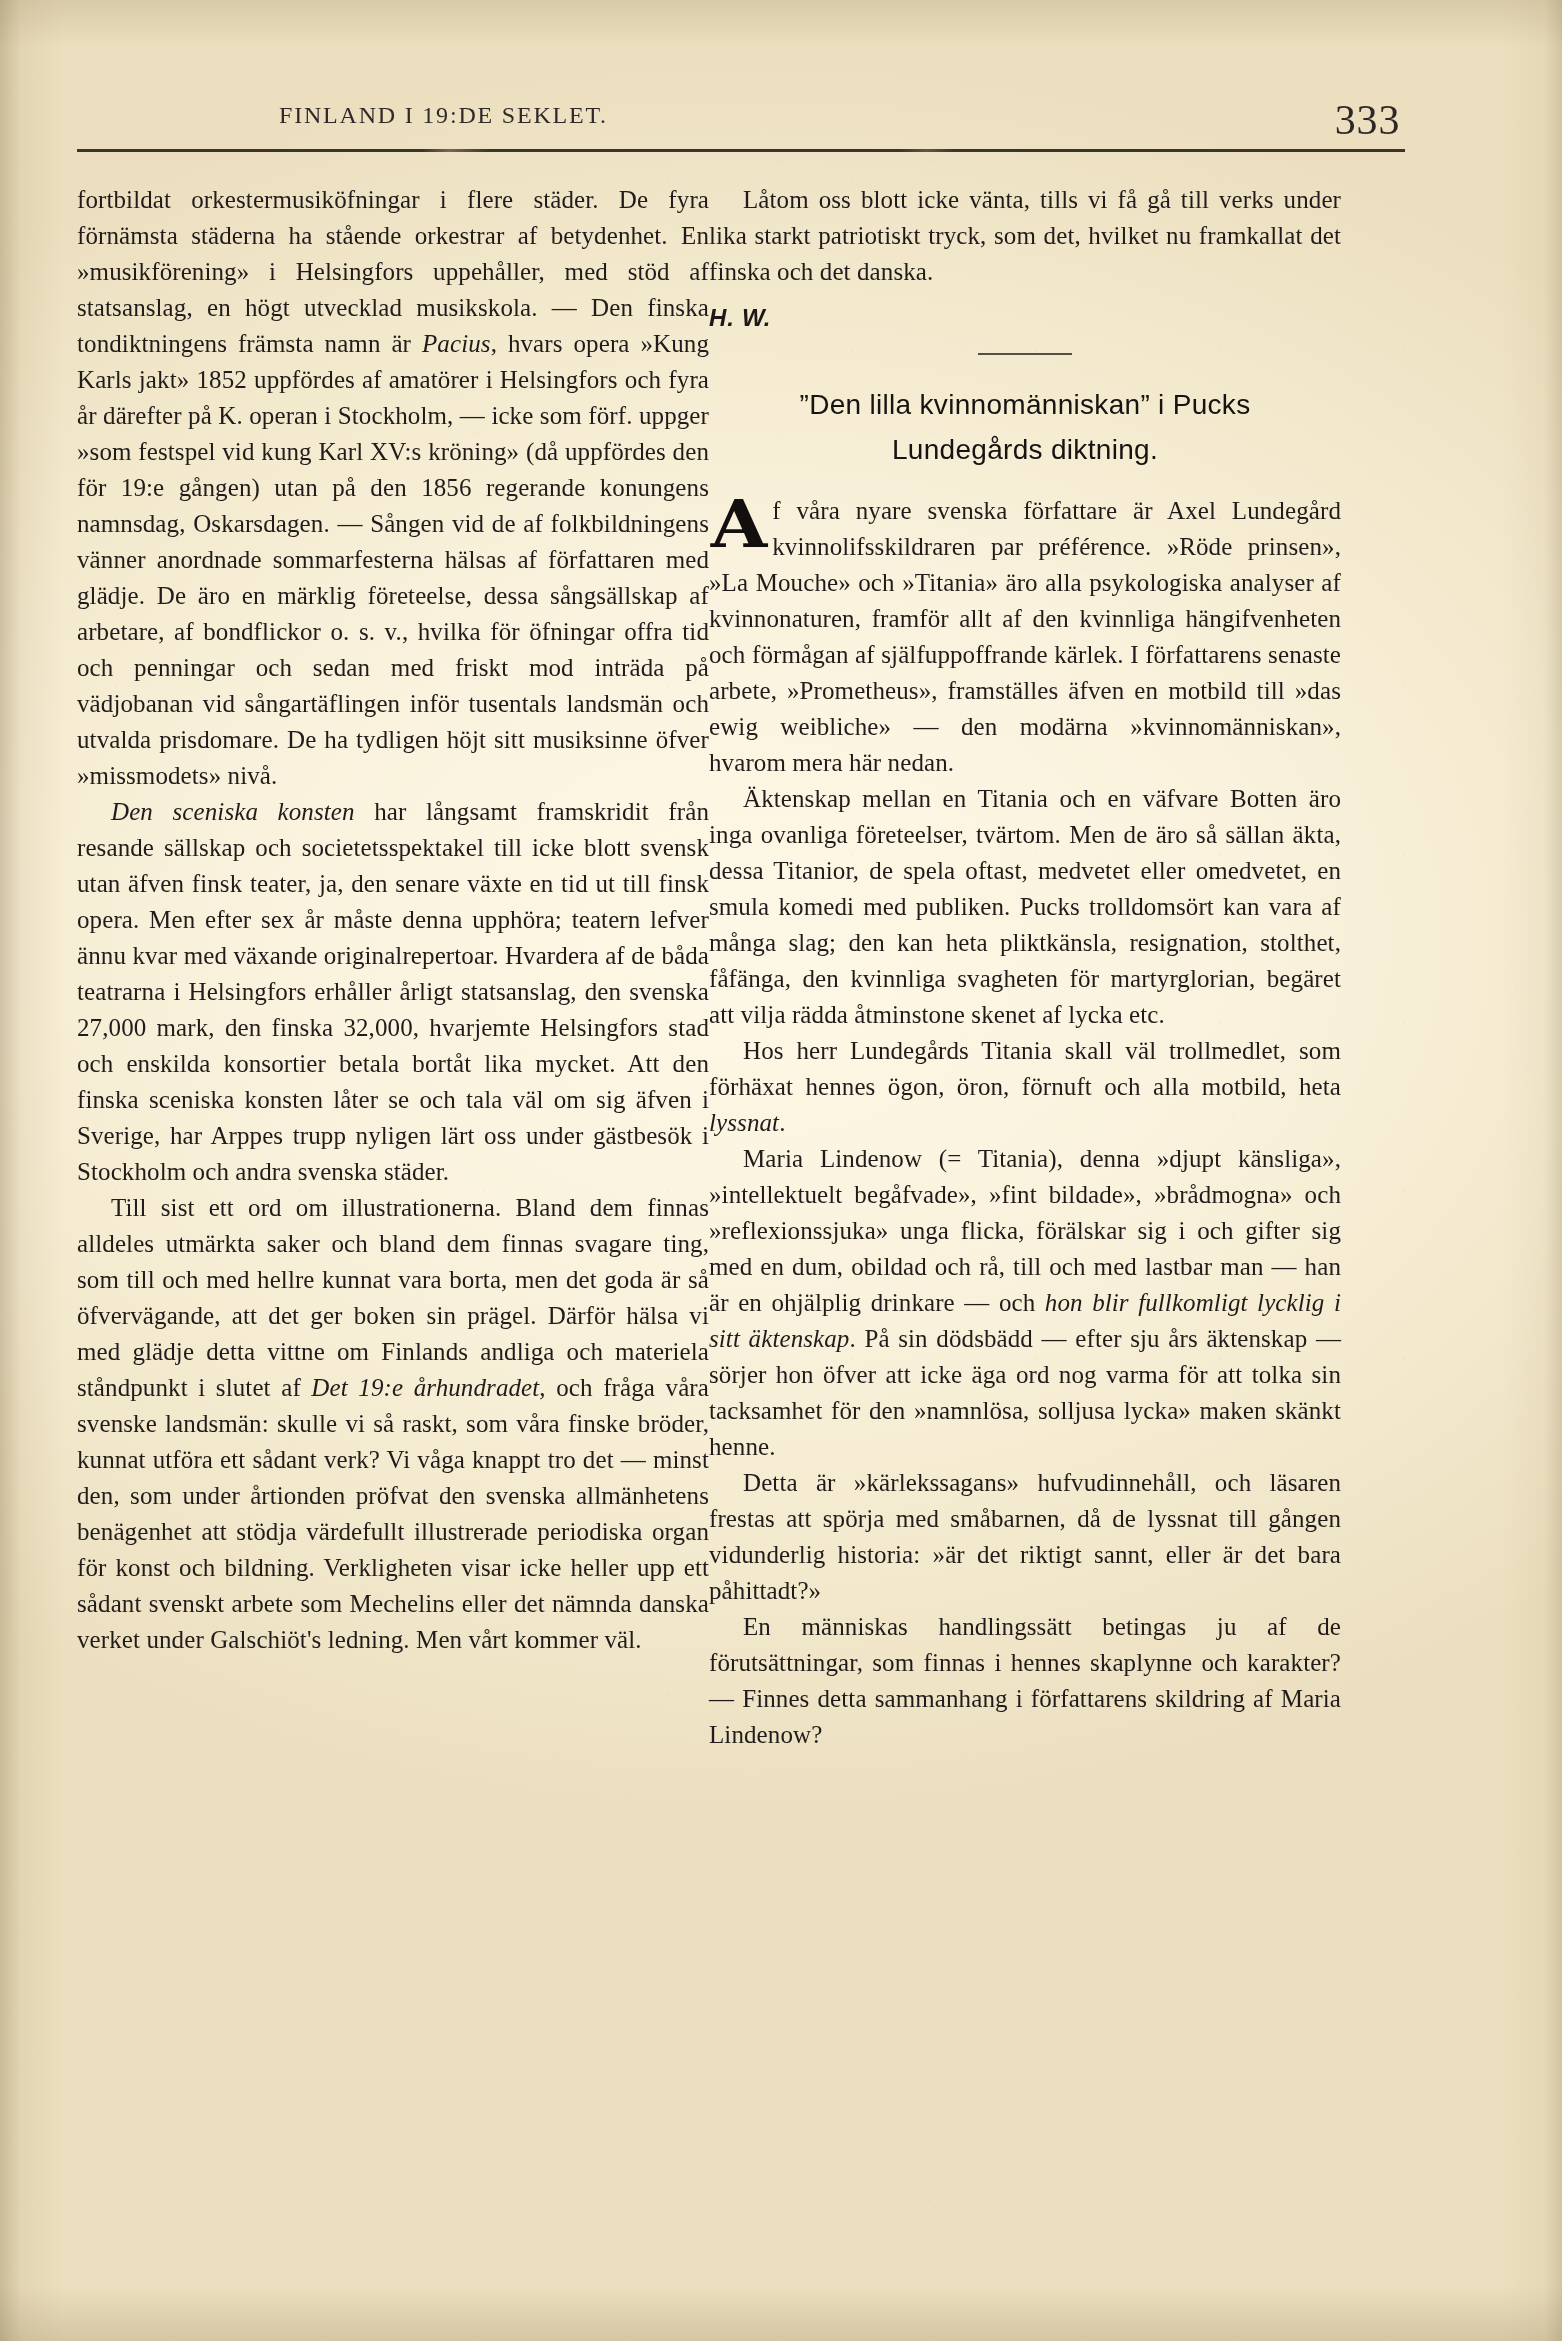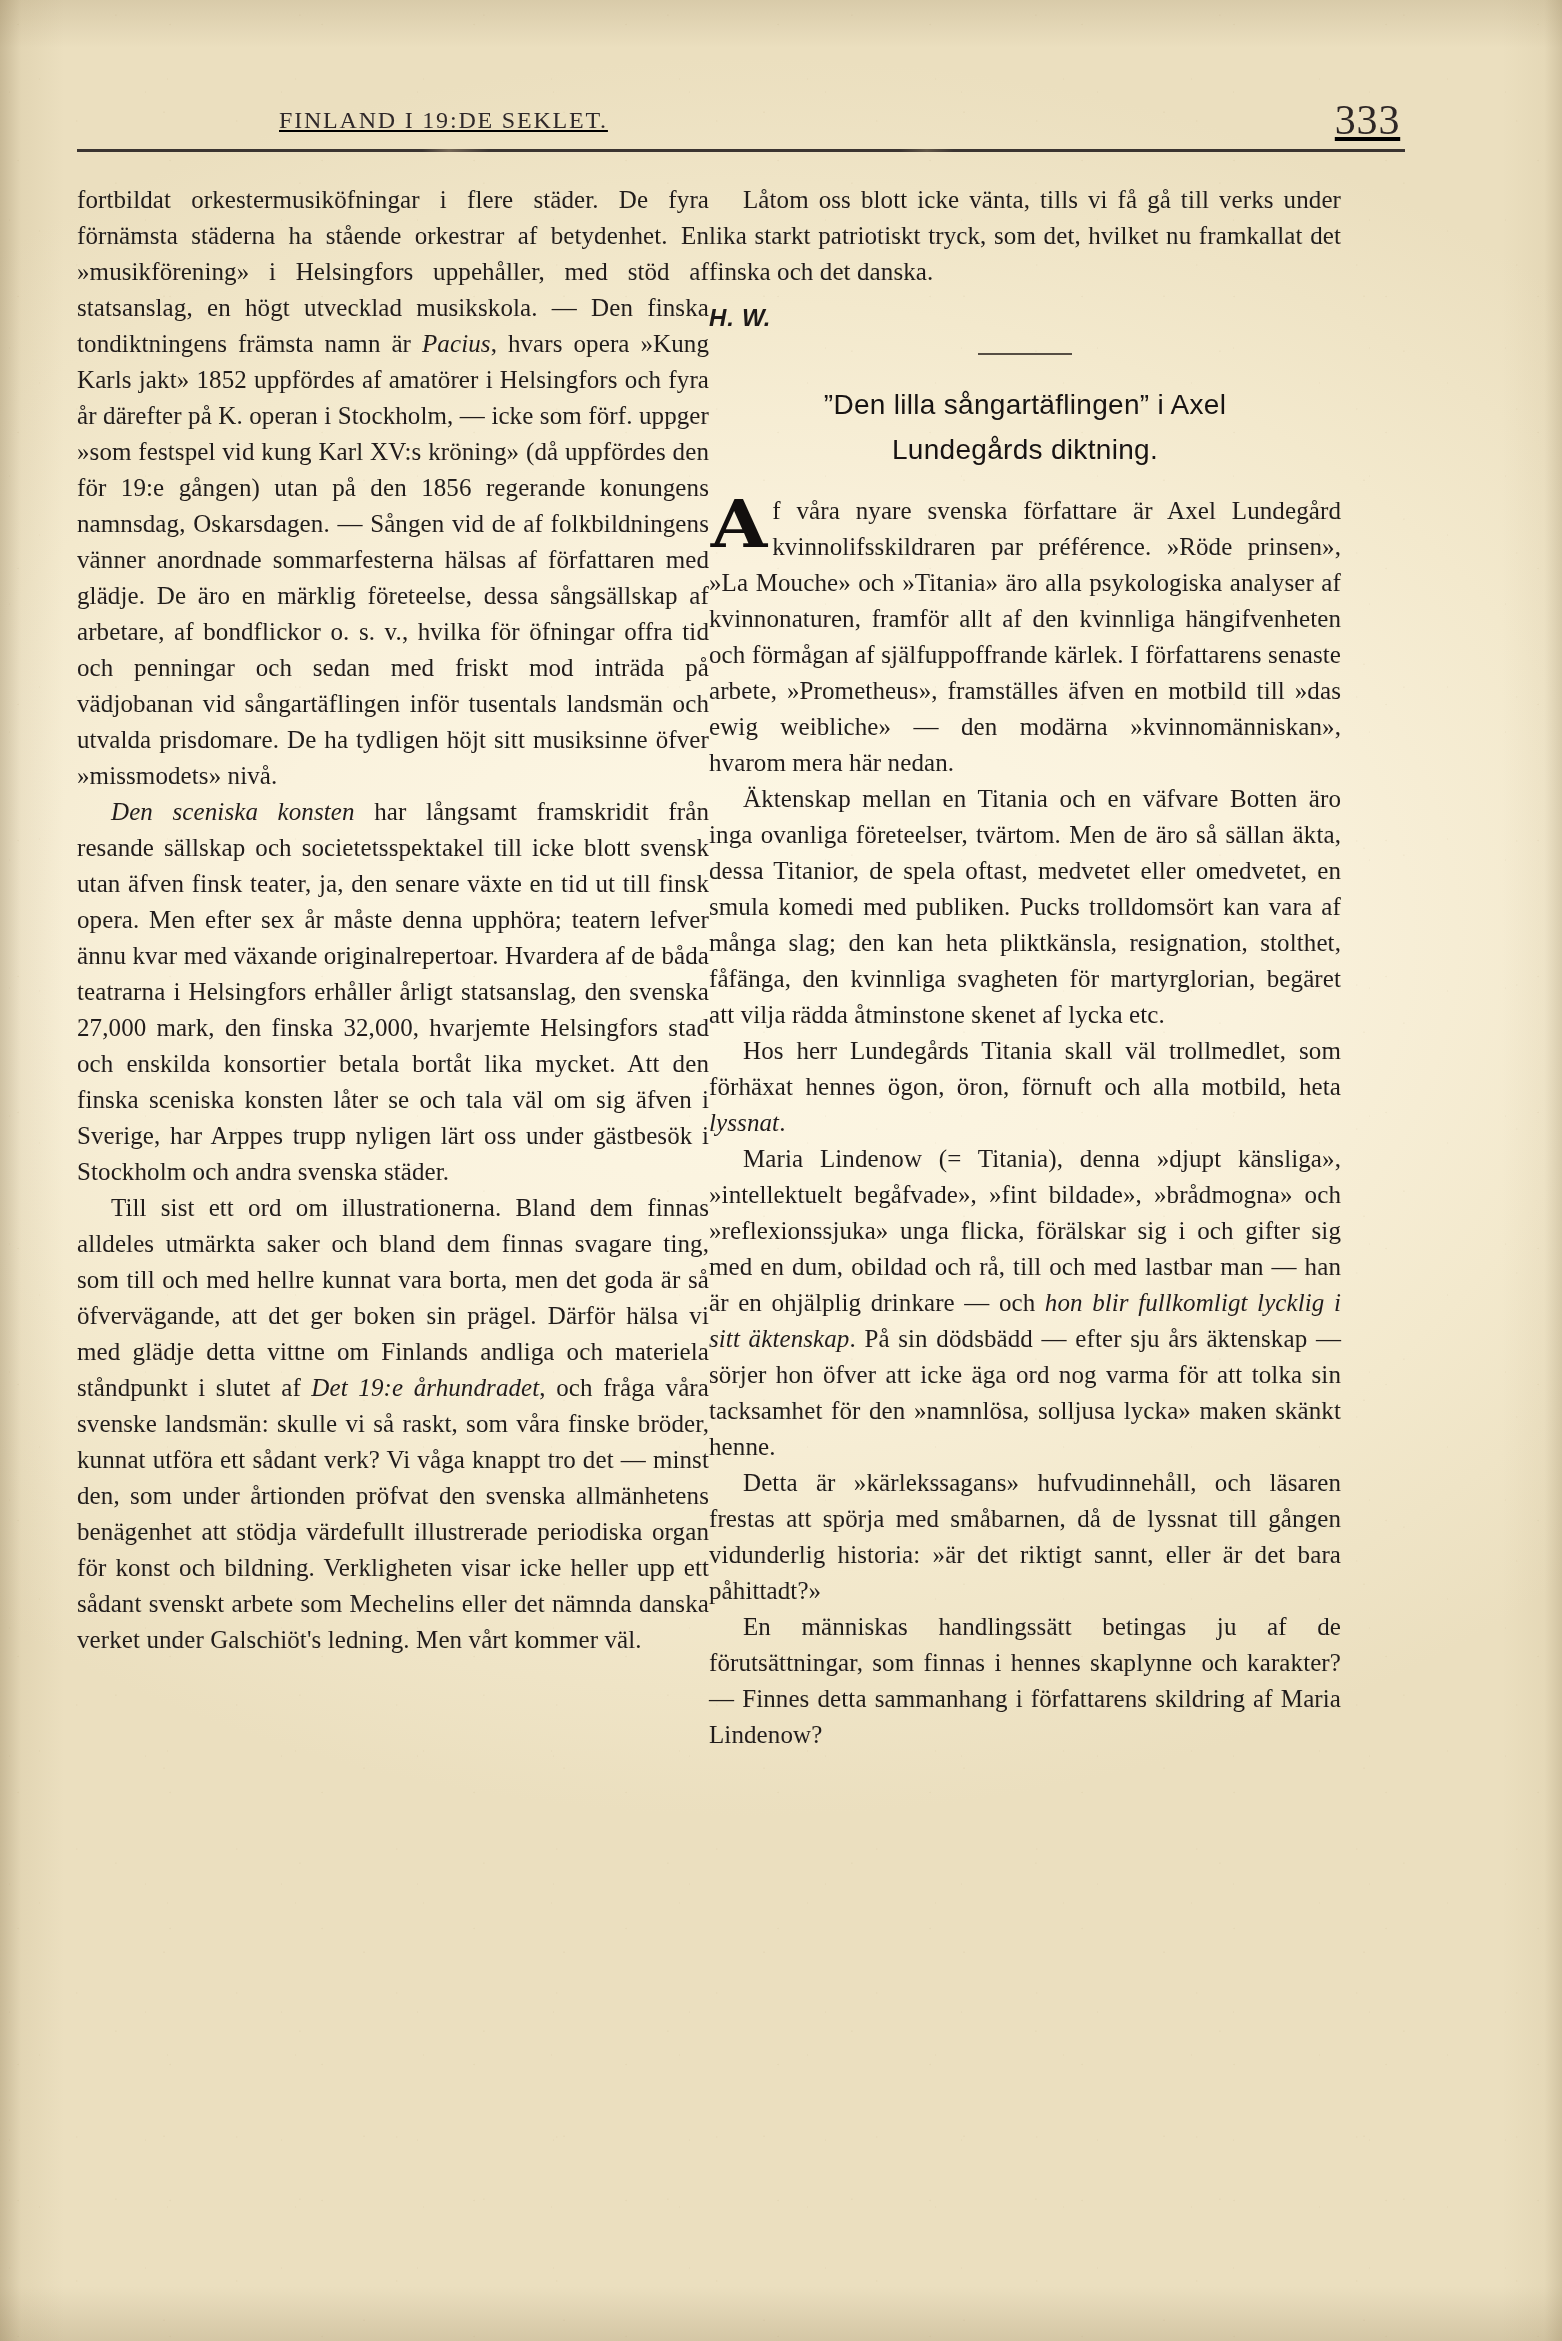--- a/index.html
+++ b/index.html
@@ -55,23 +55,22 @@
   
   #masthead {
     position: absolute;
     left: 77px;
     top: 102px;
     width: 1328px;
     z-index: 4;
   }
   #masthead-row {
     display: flex;
-    align-items: center;
+    align-items: flex-start;
     justify-content: space-between;
-    text-decoration: underline;
   }
   .running-title {
     font-family: "Liberation Serif", serif;
     font-size: 24px;
     letter-spacing: 1.8px;
     color: #30292a;
     text-transform: uppercase;
     padding-left: 202px;
     font-weight: 400;
     white-space: nowrap;
@@ -202,21 +201,21 @@
 
     <div class="col">
 
       <p class="body indent">Låtom oss blott icke vänta, tills vi få gå till verks under lika starkt patriotiskt tryck, som det, hvilket nu framkallat det finska och det danska.</p>
 
       <div class="signature">H. W.</div>
 
       <div class="sep-rule"></div>
 
       <h2 class="headline">
-        <span>”Den lilla sångartäflingen” i Axel</span>
+        <span>”Den lilla kvinnomänniskan” i Pucks</span>
         <span class="ln2">Lundegårds diktning.</span>
       </h2>
 
       <div class="dropcap-para">
         <span class="dropcap">A</span>
         <p class="body flush">f våra nyare svenska författare är Axel Lundegård kvinnolifsskildraren par préférence. »Röde prinsen», »La Mouche» och »Titania» äro alla psykologiska analyser af kvinnonaturen, framför allt af den kvinnliga hängifvenheten och förmågan af själfuppoffrande kärlek. I författarens senaste arbete, »Prometheus», framställes äfven en motbild till »das ewig weibliche» — den modärna »kvinnomänniskan», hvarom mera här nedan.</p>
       </div>
 
 
       <p class="body indent">Äktenskap mellan en Titania och en väfvare Botten äro inga ovanliga företeelser, tvärtom. Men de äro så sällan äkta, dessa Titanior, de spela oftast, medvetet eller omedvetet, en smula komedi med publiken. Pucks trolldomsört kan vara af många slag; den kan heta pliktkänsla, resignation, stolthet, fåfänga, den kvinnliga svagheten för martyrglorian, begäret att vilja rädda åtminstone skenet af lycka etc.</p>

